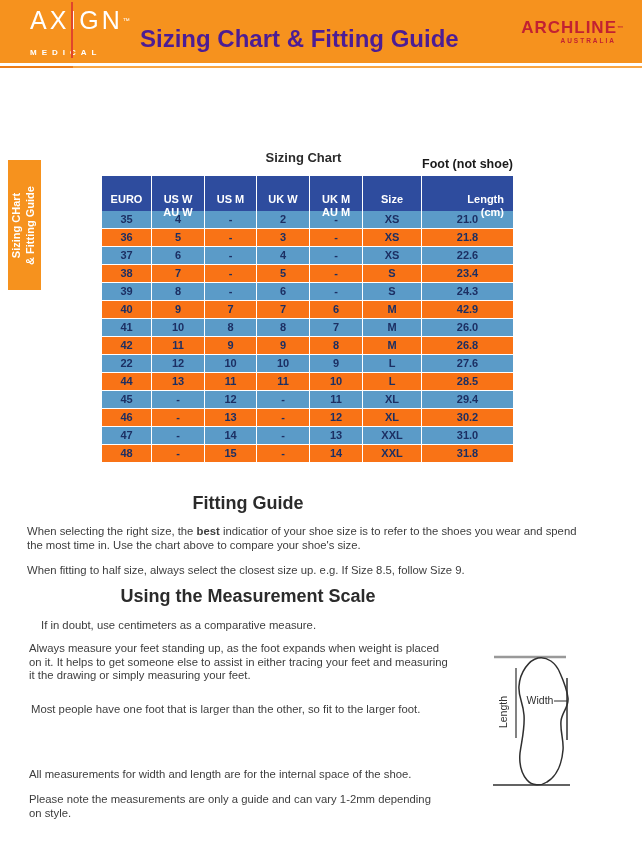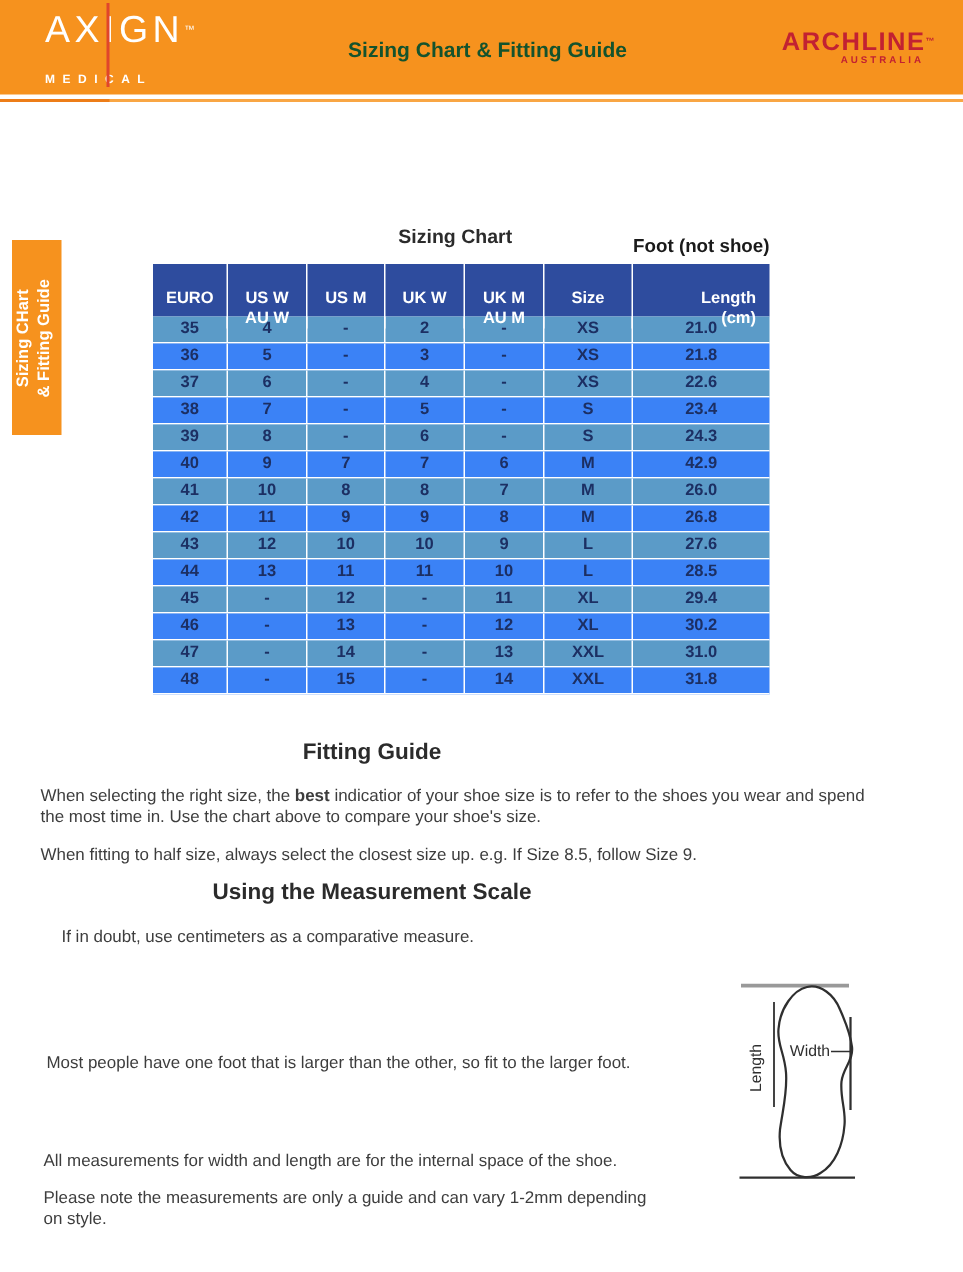--- a/index.html
+++ b/index.html
@@ -6,22 +6,22 @@
   .page{position:relative;width:642px;height:848px;background:#fff;overflow:hidden;
         font-family:"Liberation Sans",sans-serif;}
 
   
   .topbar{position:absolute;left:0;top:0;width:642px;height:63px;background:#F6921E;}
   .axign{position:absolute;left:30px;top:7px;width:120px;color:#fff;}
   .axign-name{font-size:25px;letter-spacing:3px;line-height:27px;font-weight:400;}
   .axign-name sup{font-size:7px;vertical-align:top;}
   .axign-red-line{position:absolute;left:41px;top:-5px;width:2px;height:56px;background:#E0452C;}
   .axign-sub{font-size:8px;letter-spacing:5px;font-weight:bold;margin-top:14px;}
-  .doc-title{position:absolute;left:140px;top:25px;width:370px;text-align:center;
-             font-size:14px;font-weight:bold;color:#14532d;}
+  .doc-title{position:absolute;left:140px;top:25px;width:370px;
+             font-size:24px;font-weight:bold;color:#4c1d95;}
   .archline{position:absolute;right:18px;top:19px;text-align:right;color:#C22132;}
   .arch-name{font-size:17px;font-weight:bold;letter-spacing:1px;line-height:18px;}
   .arch-name sup{font-size:6px;vertical-align:top;}
   .arch-sub{font-size:6.5px;letter-spacing:2px;font-weight:bold;padding-right:8px;}
   .rule{position:absolute;left:0;top:66px;width:642px;height:2px;background:#F9A644;}
   .rule-left{position:absolute;left:0;top:0;width:73px;height:2px;background:#ED7D18;}
 
   
   .side-tab{position:absolute;left:8px;top:160px;width:33px;height:130px;background:#F6921E;}
   .side-tab-text{position:absolute;width:130px;height:33px;left:-48.5px;top:48.5px;
@@ -37,27 +37,27 @@
   
   .table{position:absolute;left:102px;top:176px;width:411px;}
   .thead{display:grid;grid-template-columns:50px 53px 52px 53px 53px 59px 91px;
          background:#2E4C9E;height:35px;}
   .hcell{color:#fff;font-weight:bold;font-size:11px;text-align:center;padding-top:17px;
          border-right:1px solid #fff;box-sizing:border-box;line-height:13px;}
   .hcell.last{border-right:none;text-align:right;padding-right:9px;}
   .trow{display:grid;grid-template-columns:50px 53px 52px 53px 53px 59px 91px;height:18px;
         border-bottom:1px solid #fff;box-sizing:border-box;}
   .trow.blue{background:#5B9BC8;}
-  .trow.lav{background:#3b82f6;}
+  .trow.lav{background:#f97316;}
   .tcell{font-size:11px;font-weight:bold;color:#1C2F63;text-align:center;line-height:16px;
          border-right:1px solid #fff;box-sizing:border-box;}
   .tcell.last{border-right:none;}
 
   
-  .h-section{position:absolute;left:0;width:496px;text-align:center;font-size:15px;
+  .h-section{position:absolute;left:0;width:496px;text-align:center;font-size:18px;
              color:#2b2b2b;margin:0;font-weight:bold;}
   .h-fitting{top:493px;}
   .h-measure{top:586px;}
   .para{position:absolute;margin:5px;font-size:11.3px;line-height:13.6px;color:#3d3d3d;
         white-space:pre-line;}
   .p1{left:22px;top:520px;width:612px;}
   .p2{left:22px;top:559px;width:612px;}
   .p3{left:36px;top:614px;width:500px;}
   .p4{left:24px;top:637px;width:500px;}
   .p5{left:26px;top:698px;width:500px;}
@@ -190,21 +190,21 @@
         <div class="trow lav">
           <div class="tcell">42</div>
           <div class="tcell">11</div>
           <div class="tcell">9</div>
           <div class="tcell">9</div>
           <div class="tcell">8</div>
           <div class="tcell">M</div>
           <div class="tcell last">26.8</div>
         </div>
         <div class="trow blue">
-          <div class="tcell">43</div>
+          <div class="tcell">22</div>
           <div class="tcell">12</div>
           <div class="tcell">10</div>
           <div class="tcell">10</div>
           <div class="tcell">9</div>
           <div class="tcell">L</div>
           <div class="tcell last">27.6</div>
         </div>
         <div class="trow lav">
           <div class="tcell">44</div>
           <div class="tcell">13</div>
@@ -253,20 +253,23 @@
       </div>
   </div>
 
   <h3 class="h-section h-fitting">Fitting Guide</h3>
   <p class="para p1"><span>When selecting the right size, the </span><b>best</b><span> indicatior of your shoe size is to refer to the shoes you wear and spend
 the most time in. Use the chart above to compare your shoe's size.</span></p>
   <p class="para p2">When fitting to half size, always select the closest size up. e.g. If Size 8.5, follow Size 9.</p>
 
   <h3 class="h-section h-measure">Using the Measurement Scale</h3>
   <p class="para p3">If in doubt, use centimeters as a comparative measure.</p>
+  <p class="para p4">Always measure your feet standing up, as the foot expands when weight is placed
+on it. It helps to get someone else to assist in either tracing your feet and measuring
+it the drawing or simply measuring your feet.</p>
   <p class="para p6">All measurements for width and length are for the internal space of the shoe.</p>
   <p class="para p5">Most people have one foot that is larger than the other, so fit to the larger foot.</p>
   <p class="para p7">Please note the measurements are only a guide and can vary 1-2mm depending
 on style.</p>
 
   <svg class="foot-diagram" width="156" height="160" viewBox="0 0 156 160">
     <line x1="8" y1="11" x2="80" y2="11" stroke="#999999" stroke-width="2.5"></line>
     <path d="M52,12 C61,10 70,17 74,27 C78,36 81,44 82,52 C83,61 76,66 75,75 C74,86 78,94 77,104 C76,117 71,130 61,136 C55,140 46,140 41,134 C35,127 33,118 34,107 C36,93 39,82 38,69 C37,56 32,50 33,40 C34,26 43,14 52,12 Z" fill="#ffffff" stroke="#2f2f2f" stroke-width="1.5"></path>
     <line x1="30" y1="22" x2="30" y2="92" stroke="#2f2f2f" stroke-width="1.2"></line>
     <line x1="81" y1="32" x2="81" y2="94" stroke="#2f2f2f" stroke-width="1.5"></line>

